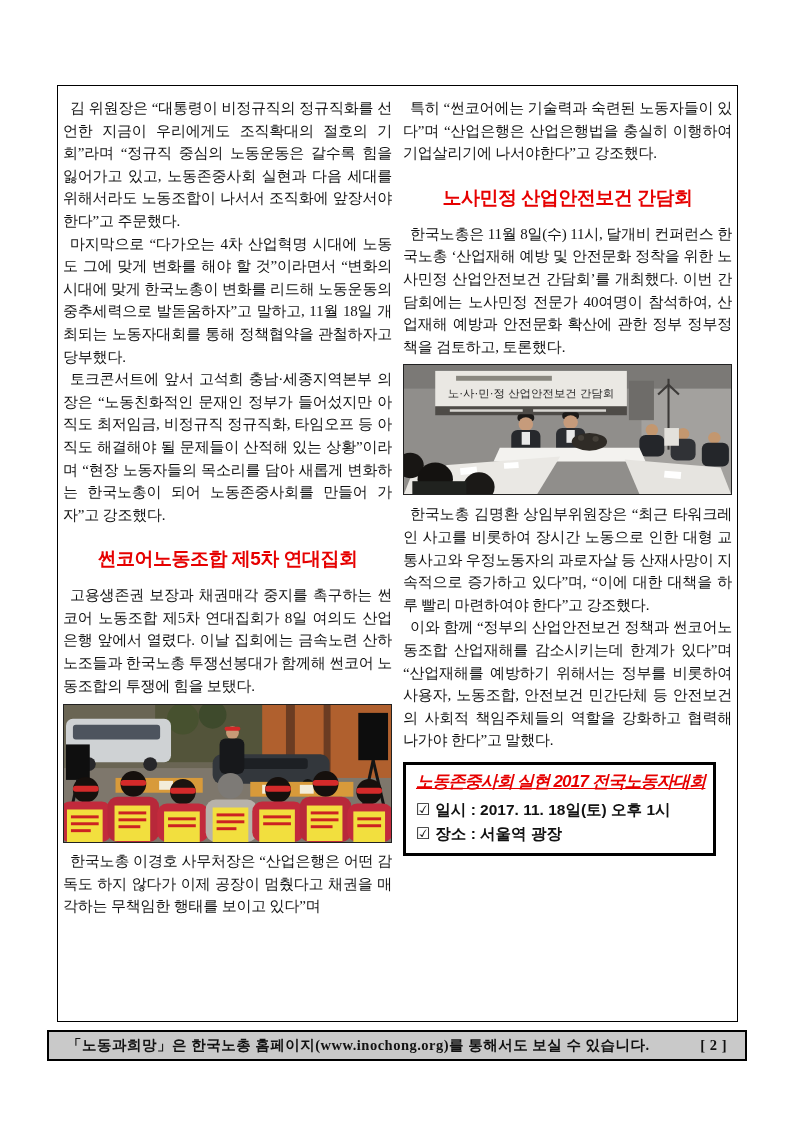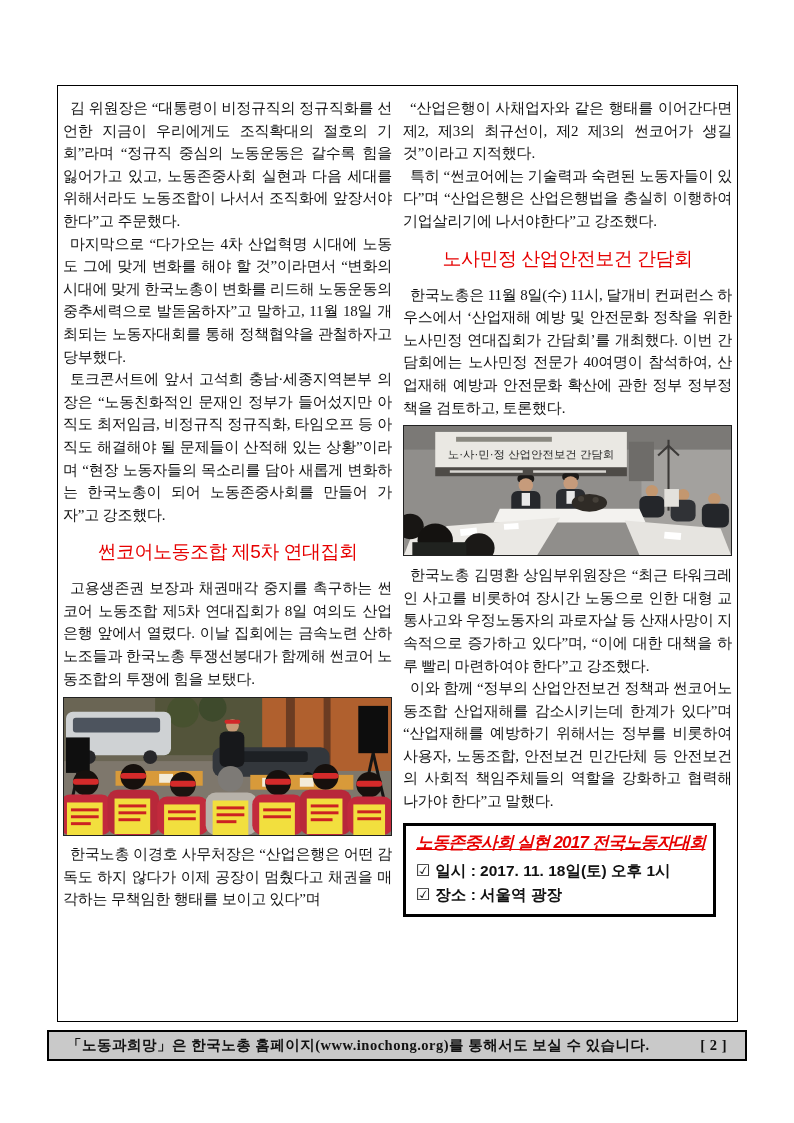--- a/index.html
+++ b/index.html
@@ -22,22 +22,22 @@
     padding:11px 5px 0 5px;
     display:flex;gap:11px;overflow:hidden;
   }
   .col{flex:1 1 0;min-width:0;display:flex;flex-direction:column;}
   p.body{
     margin:0;font-size:15px;line-height:22.6px;
     text-align:justify;word-break:break-all;
     text-indent:7px;letter-spacing:-0.2px;
   }
   h2.sec{
-    margin:13px 0 12px 0;
-    color:var(--red);font-size:19px;font-weight:normal;
+    margin:20px 0 12px 0;
+    color:var(--red);font-size:19px;font-weight:bold;
     text-align:center;letter-spacing:-0.5px;
     font-family:"Liberation Sans","DejaVu Sans",sans-serif;
   }
   .photo{
     width:100%;margin:7px 0 7px 0;display:block;
     border:1px solid #222;background:#777;text-decoration:underline;
   }
   .photo svg{display:block;width:100%;height:100%;}
   .photo.rally{height:139px;}
   .photo.meeting{height:131px;margin:6px 0 8px 0;}
@@ -190,24 +190,23 @@
                 <rect x="296" y="121" width="24" height="3" fill="#cc2222"></rect>
               </g>
           </g>
         </svg>
       </div>
 
       <p class="body">한국노총 이경호 사무처장은 “산업은행은 어떤 감독도 하지 않다가 이제 공장이 멈췄다고 채권을 매각하는 무책임한 행태를 보이고 있다”며</p>
     </div>
 
     <div class="col">
-      <p class="body">“산업은행이 사채업자와 같은 행태를 이어간다면 제2, 제3의 최규선이, 제2 제3의 썬코어가 생길 것”이라고 지적했다.</p>
       <p class="body">특히 “썬코어에는 기술력과 숙련된 노동자들이 있다”며 “산업은행은 산업은행법을 충실히 이행하여 기업살리기에 나서야한다”고 강조했다.</p>
       <h2 class="sec">노사민정 산업안전보건 간담회</h2>
-      <p class="body">한국노총은 11월 8일(수) 11시, 달개비 컨퍼런스 하우스에서 ‘산업재해 예방 및 안전문화 정착을 위한 노사민정 연대집회가 간담회’를 개최했다. 이번 간담회에는 노사민정 전문가 40여명이 참석하여, 산업재해 예방과 안전문화 확산에 관한 정부 정부정책을 검토하고, 토론했다.</p>
+      <p class="body">한국노총은 11월 8일(수) 11시, 달개비 컨퍼런스 한국노총 ‘산업재해 예방 및 안전문화 정착을 위한 노사민정 산업안전보건 간담회’를 개최했다. 이번 간담회에는 노사민정 전문가 40여명이 참석하여, 산업재해 예방과 안전문화 확산에 관한 정부 정부정책을 검토하고, 토론했다.</p>
 
       <div class="photo meeting">
         <svg viewBox="0 0 314 131" preserveAspectRatio="none">
           <rect width="314" height="131" fill="#908e8b"></rect>
           <rect x="228" width="86" height="131" fill="#a3a19e"></rect>
           <rect width="314" height="24" fill="#7b7976"></rect>
 
           <g>
             <rect x="30" y="6" width="184" height="36" fill="#eae8e3"></rect>
             <rect x="50" y="11" width="92" height="5" fill="#8a8880"></rect>

